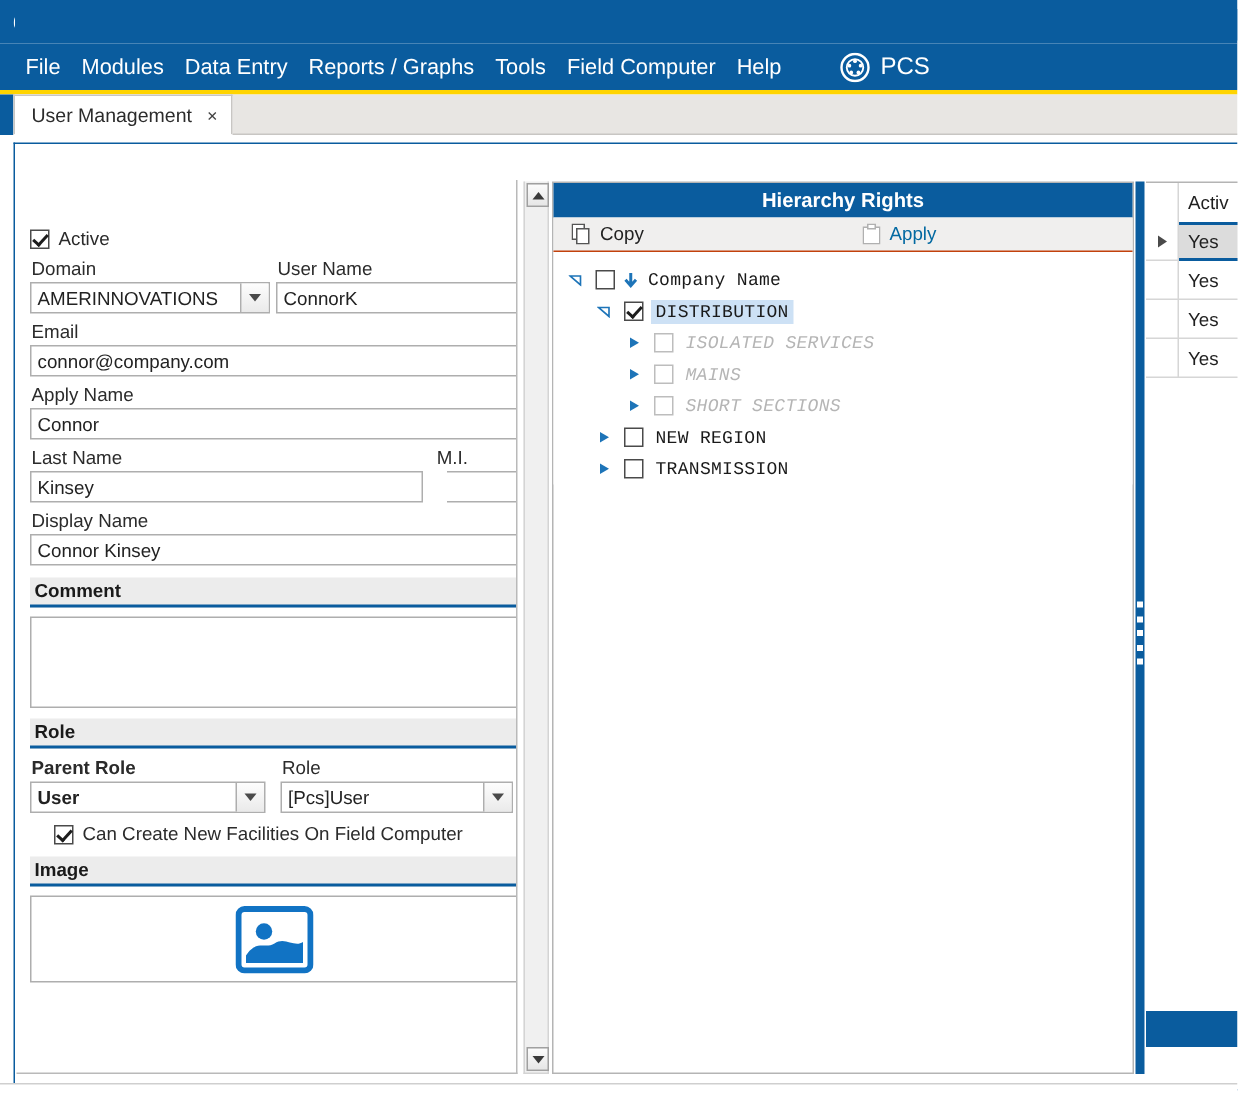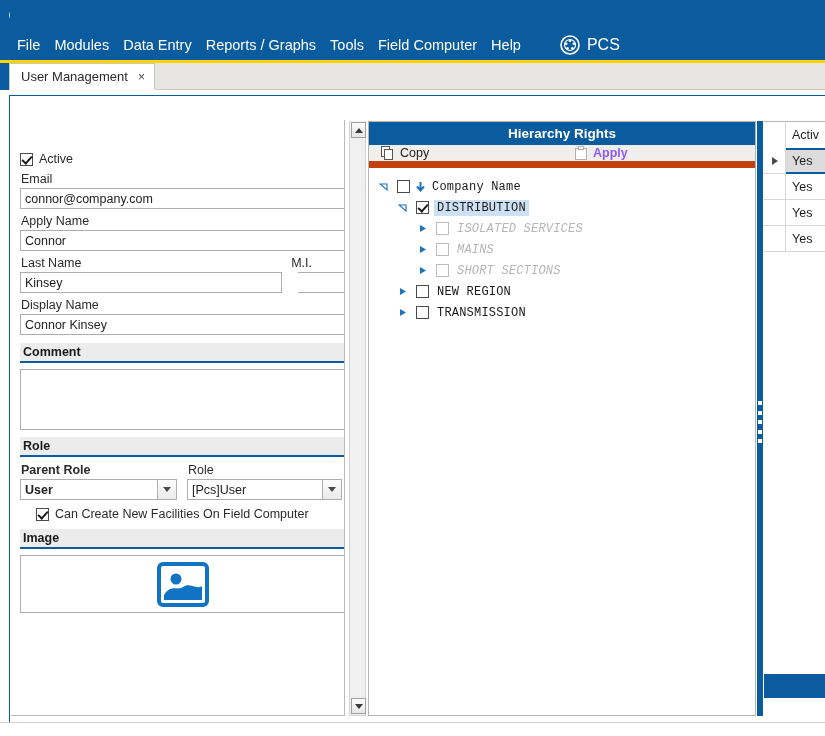--- a/index.html
+++ b/index.html
@@ -185,29 +185,29 @@
     background: #ffffff;
     border: 1px solid #b4b4b4;
   }
   .hier-header {
     height: 23px; background: #0a5c9e;
     display: flex; align-items: center; justify-content: center;
     color: #ffffff; font-size: 13.5px; font-weight: bold;
   }
   .hier-toolbar {
     height: 23px; background: #f0efee;
-    border-bottom: 7px solid #c2410c;
+    border-bottom: 1px solid #c2410c;
     display: flex; align-items: center;
     position: relative;
   }
   .tb-btn {
     display: flex; align-items: center; gap: 6px;
     font-size: 12.5px; color: #222; padding: 0 6px; height: 21px;
   }
-  .tb-btn.disabled { color: #8b5cf6; font-weight: bold; }
+  .tb-btn.disabled { color: #0369a1; }
   .hier-tree { padding: 8px 0 0 8px; background: #ffffff; }
   .tnode { display: flex; align-items: center; height: 21px; }
   .texp {
     width: 13px; flex: 0 0 13px;
     display: flex; align-items: center; justify-content: center;
   }
   .tchk {
     width: 13px; height: 13px; border: 1px solid #4a4a4a;
     background: #fff; position: relative; flex: 0 0 13px;
     margin-right: 5px;
@@ -345,20 +345,35 @@
   <div class="leftpanel">
     <div class="form-area">
 
       <div style="height:32px"></div>
 
       <div class="chk-row" style="margin-bottom:6px;">
         <span class="chkbox checked"></span>
         <span class="chk-label">Active</span>
       </div>
 
+      <div class="row" style="gap:4px;">
+        <div style="width:160px;">
+          <span class="fld-label">Domain</span>
+          <div class="combo">
+            <span>AMERINNOVATIONS</span>
+            <span class="combo-arrow">
+              <span class="tri down" style="border-top-color:#4a4a4a"></span>
+            </span>
+          </div>
+        </div>
+        <div style="width:162px;">
+          <span class="fld-label">User Name</span>
+          <div class="txtbox">ConnorK</div>
+        </div>
+      </div>
 
       <div style="margin-top:5px;">
         <span class="fld-label">Email</span>
         <div class="txtbox">connor@company.com</div>
       </div>
 
       <div style="margin-top:5px;">
         <span class="fld-label">Apply Name</span>
         <div class="txtbox">Connor</div>
       </div>

